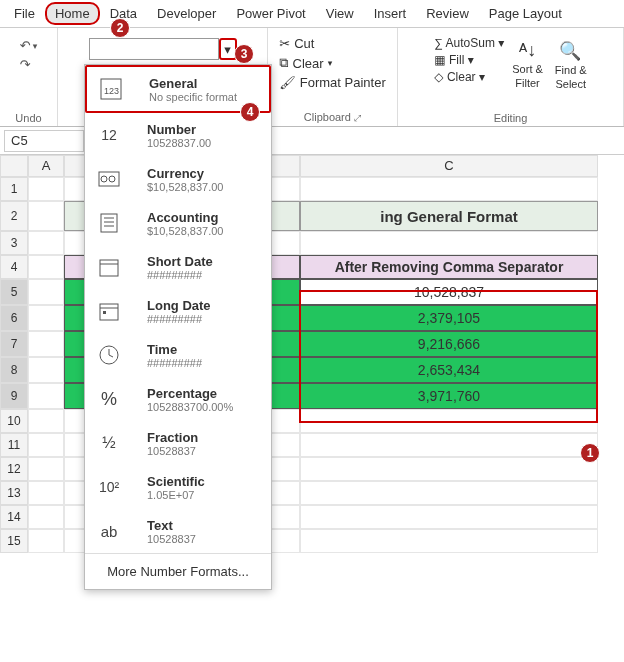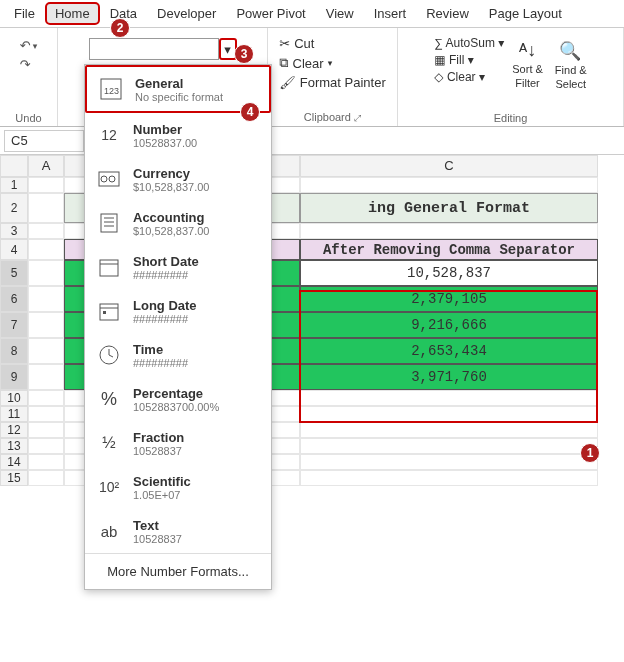--- a/index.html
+++ b/index.html
@@ -1,21 +1,21 @@
 <!DOCTYPE html>
 <html><head>
 <meta charset="utf-8">
 <style>
 * { box-sizing: border-box; margin: 0; padding: 0; font-family: 'Segoe UI', Arial, sans-serif; }
 body { background: #fff; width: 624px; height: 662px; overflow: hidden; position: relative; font-size: 13px; color: #333; }
 
 
 .menubar { display: flex; align-items: center; height: 28px; border-bottom: 1px solid #ccc; padding: 0 4px; background: #fff; }
 .menubar .item { padding: 4px 10px; cursor: pointer; }
-.menubar .item.active { border: 2px solid #c00; border-radius: 5px; padding: 2px 8px; background: #e8e8e8; }
+.menubar .item.active { border: 2px solid #c00; border-radius: 10px; padding: 2px 8px; background: #e8e8e8; }
 
 
 .ribbon { display: flex; border-bottom: 1px solid #bbb; height: 99px; background: #fff; }
 .group { border-right: 1px solid #ddd; display: flex; flex-direction: column; align-items: center; padding: 4px 6px 2px; position: relative; }
 .group-label { font-size: 11px; color: #666; margin-top: auto; text-align: center; }
 .undo-group { width: 58px; }
 .undo-btns { display: flex; flex-direction: column; gap: 4px; padding-top: 6px; }
 .undo-btns div { display: flex; align-items: center; gap: 2px; color: #555; }
 
 .numfmt-group { width: 210px; }
@@ -42,37 +42,37 @@
 .grid { position: relative; }
 .colheads { display: flex; height: 22px; }
 .rowhead-spacer { width: 28px; border: 1px solid #ddd; background: #f3f3f3; }
 .colhead { border: 1px solid #ddd; background: #f3f3f3; text-align: center; padding: 2px; }
 .colA { width: 36px; }
 .colB { width: 236px; }
 .colC { width: 298px; }
 .rows { }
 .row { display: flex; }
 .rowhead { width: 28px; border: 1px solid #ddd; background: #f3f3f3; text-align: center; font-size: 12px; display:flex; align-items:center; justify-content:center;}
-.cell { border: 1px solid #e6e6e6; padding: 3px 6px; text-align: left; font-family: Liberation Mono, monospace; }
+.cell { border: 1px solid #e6e6e6; padding: 11px 6px; text-align: left; }
 .cellA { width: 36px; }
 .cellB { width: 236px; }
 .cellC { width: 298px; }
 
 .title-row .cellB, .title-row .cellC { background: #e6efe6; font-weight: bold; font-size: 15px; height: 30px; display:flex; align-items:center; justify-content:center; border-color:#999;}
 .header-row .cellB, .header-row .cellC { background: #ecd9ec; font-weight: bold; font-size: 14px; height: 21px; display:flex; align-items:center; justify-content:center; border:1px solid #555;}
 .data-row .cellB, .data-row .cellC { background: #22c55e; border:1px solid #555; height: 26px; font-size:14px; display:flex; align-items:center; justify-content:center;}
 .data-row.first .cellC { background: #fff; }
 .rowhead.sel { background: #d4d4d4; }
 
 
 .sel-outline { position: absolute; border: 2px solid #c00; pointer-events: none; }
 
 
 .dropdown { position: absolute; left: 84px; top: 64px; width: 188px; background: #fff; border: 1px solid #bbb; box-shadow: 0 2px 8px rgba(0,0,0,.25); z-index: 100; }
-.dd-item { display: flex; align-items: center; gap: 10px; padding: 8px 10px; cursor: pointer; }
+.dd-item { display: flex; align-items: center; gap: 24px; padding: 8px 10px; cursor: pointer; }
 .dd-item.sel { border: 2px solid #c00; border-radius: 2px; }
 .dd-icon { width: 28px; height: 28px; display: flex; align-items: center; justify-content: center; font-size: 14px; color: #444; }
 .dd-text { display: flex; flex-direction: column; }
 .dd-label { font-size: 13px; font-weight: 600; color: #333; }
 .dd-sub { font-size: 11px; color: #777; }
 .dd-more { padding: 10px; text-align: center; font-size: 13px; border-top: 1px solid #ddd; cursor:pointer;}
 
 
 .badge { position: absolute; width: 20px; height: 20px; border-radius: 50%; background: #b02020; color: #fff; font-weight: bold; display: flex; align-items: center; justify-content: center; font-size: 12px; z-index: 200; border:1px solid #fff;}
 

